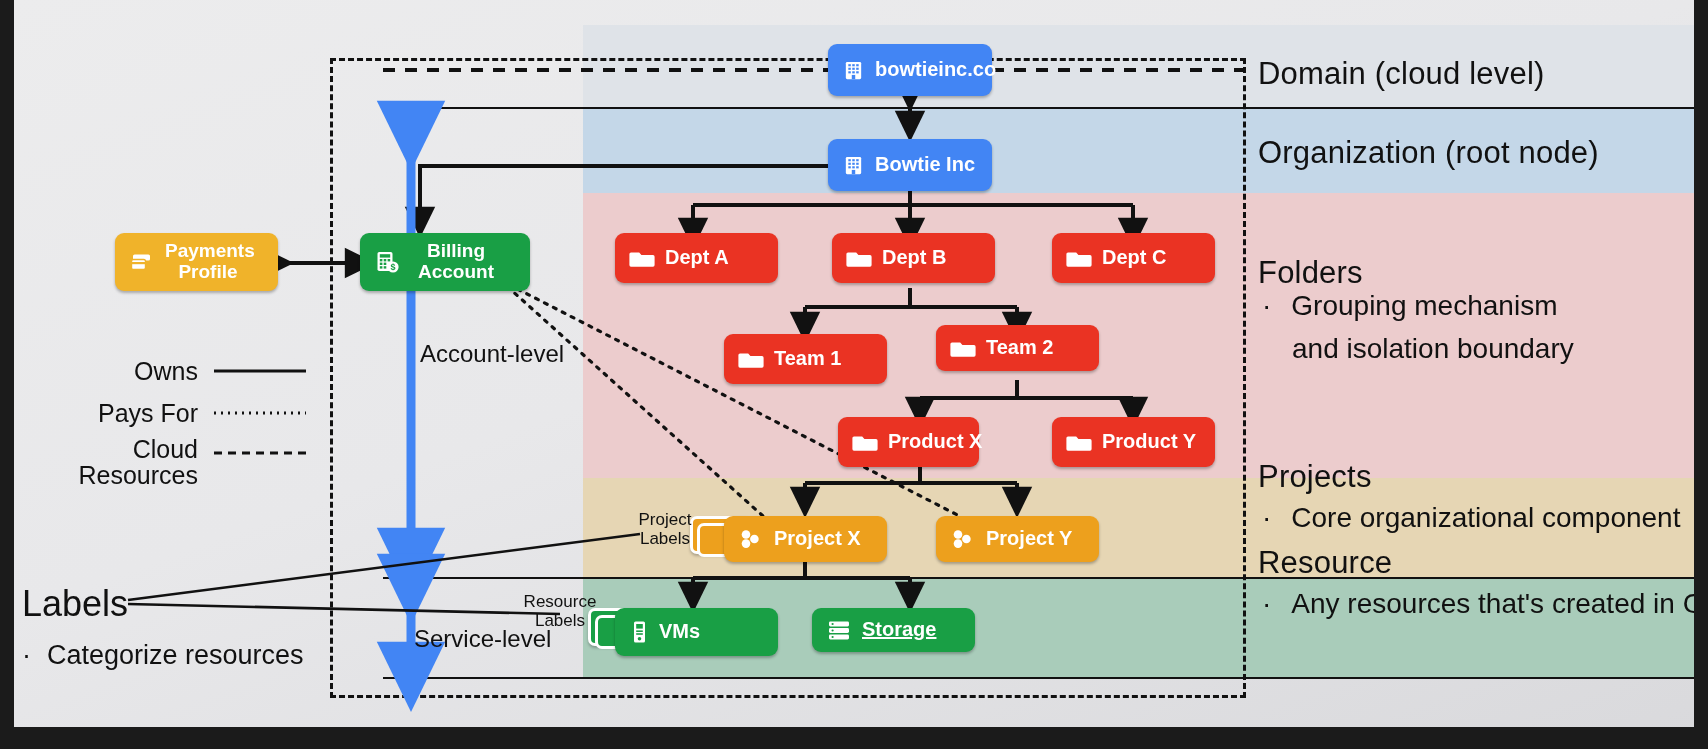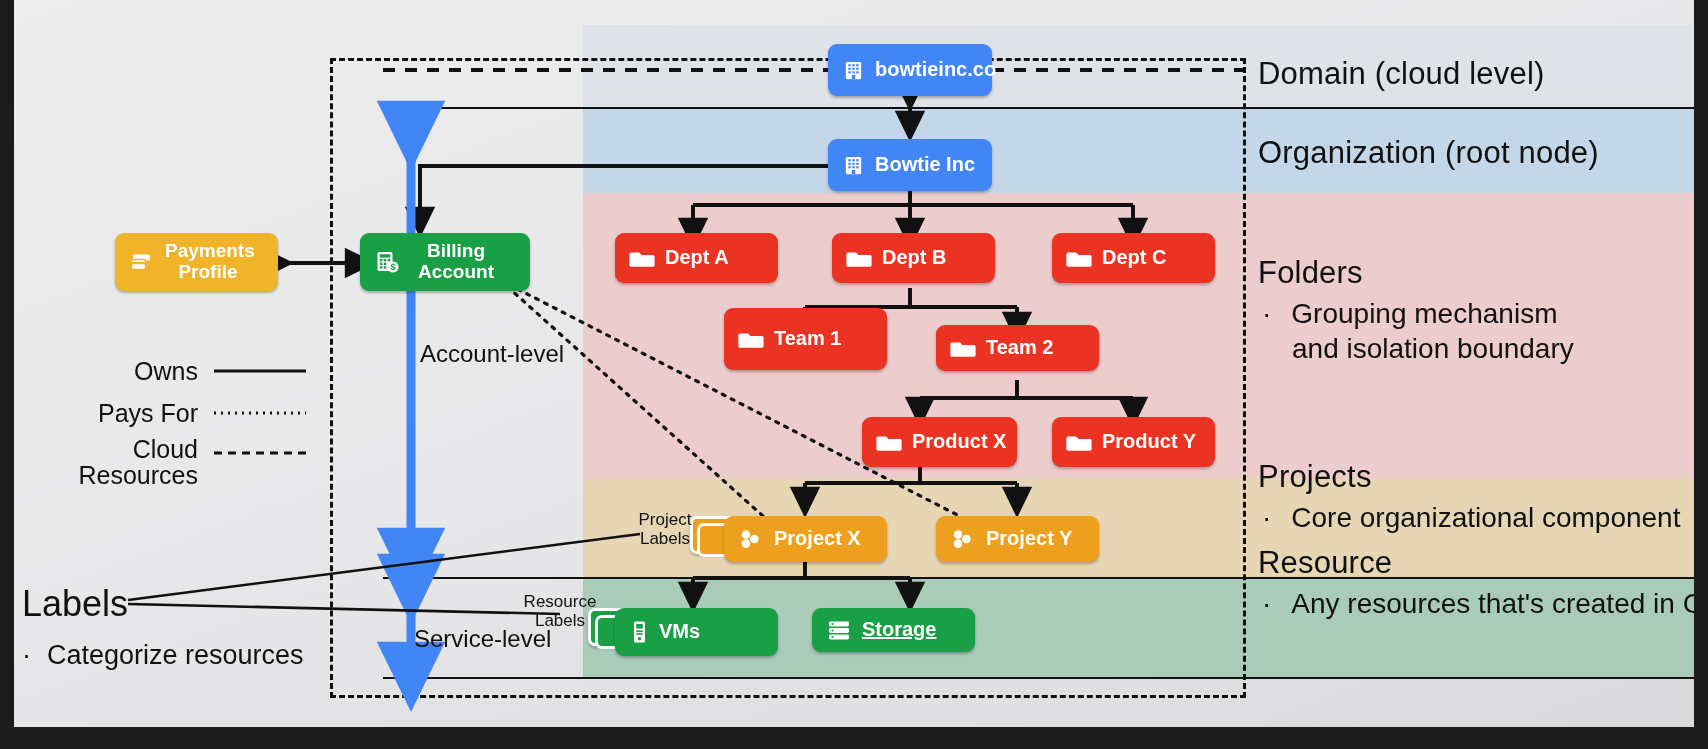--- a/index.html
+++ b/index.html
@@ -83,21 +83,21 @@
   <div class="band-rule" style="top:577px;"></div>
   <div class="band-rule" style="top:677px;"></div>
 
   <div class="dashed-box"></div>
 
   <div class="band-title" style="top:56px;">Domain (cloud level)</div>
 
   <div class="band-title" style="top:135px;">Organization (root node)</div>
 
   <div class="band-title" style="top:255px;">Folders</div>
-  <div class="band-sub" style="top:298px;text-align:right;">
+  <div class="band-sub" style="top:290px;text-align:right;">
     <span>·</span><span class="dot"></span><span>Grouping mechanism</span>
   </div>
   <div class="band-sub" style="top:333px;left:1292px;">and isolation boundary</div>
 
   <div class="band-title" style="top:459px;">Projects</div>
   <div class="band-sub" style="top:502px;">
     <span>·</span><span class="dot"></span><span>Core organizational component</span>
   </div>
 
   <div class="band-title" style="top:545px;">Resource</div>
@@ -261,39 +261,39 @@
 
   <div class="node red" style="left:1052px;top:233px;width:163px;height:50px;">
     <span class="ico">
       <svg width="26" height="21" viewBox="0 0 26 21">
         <path d="M2,4.5 h8.2 l2.2,2.6 h11.6 a1.6,1.6 0 0 1 1.6,1.6 v8.4 a1.6,1.6 0 0 1 -1.6,1.6 h-22 a1.6,1.6 0 0 1 -1.6,-1.6 v-11 a1.6,1.6 0 0 1 1.6,-1.6 z" fill="#fff"></path>
       </svg>
     </span>
     <span class="lbl">Dept C</span>
   </div>
 
-  <div class="node red" style="left:724px;top:308px;width:163px;height:62px;">
+  <div class="node red" style="left:724px;top:334px;width:163px;height:50px;">
     <span class="ico">
       <svg width="26" height="21" viewBox="0 0 26 21">
         <path d="M2,4.5 h8.2 l2.2,2.6 h11.6 a1.6,1.6 0 0 1 1.6,1.6 v8.4 a1.6,1.6 0 0 1 -1.6,1.6 h-22 a1.6,1.6 0 0 1 -1.6,-1.6 v-11 a1.6,1.6 0 0 1 1.6,-1.6 z" fill="#fff"></path>
       </svg>
     </span>
     <span class="lbl">Team 1</span>
   </div>
 
   <div class="node red" style="left:936px;top:325px;width:163px;height:46px;">
     <span class="ico">
       <svg width="26" height="21" viewBox="0 0 26 21">
         <path d="M2,4.5 h8.2 l2.2,2.6 h11.6 a1.6,1.6 0 0 1 1.6,1.6 v8.4 a1.6,1.6 0 0 1 -1.6,1.6 h-22 a1.6,1.6 0 0 1 -1.6,-1.6 v-11 a1.6,1.6 0 0 1 1.6,-1.6 z" fill="#fff"></path>
       </svg>
     </span>
     <span class="lbl">Team 2</span>
   </div>
 
-  <div class="node red" style="left:838px;top:417px;width:155px;height:50px;margin-left:24px;">
+  <div class="node red" style="left:838px;top:417px;width:141px;height:50px;">
     <span class="ico">
       <svg width="26" height="21" viewBox="0 0 26 21">
         <path d="M2,4.5 h8.2 l2.2,2.6 h11.6 a1.6,1.6 0 0 1 1.6,1.6 v8.4 a1.6,1.6 0 0 1 -1.6,1.6 h-22 a1.6,1.6 0 0 1 -1.6,-1.6 v-11 a1.6,1.6 0 0 1 1.6,-1.6 z" fill="#fff"></path>
       </svg>
     </span>
     <span class="lbl">Product X</span>
   </div>
 
   <div class="node red" style="left:1052px;top:417px;width:163px;height:50px;">
     <span class="ico">

